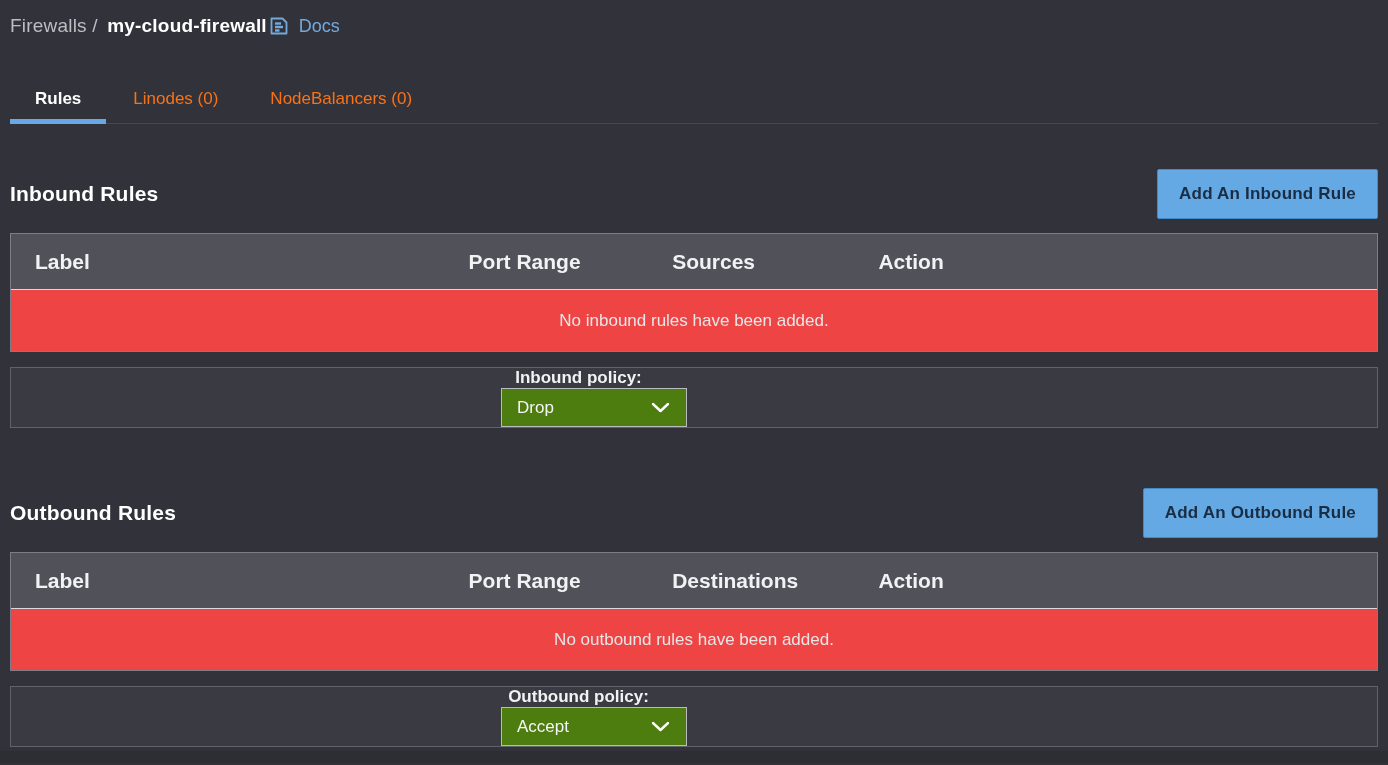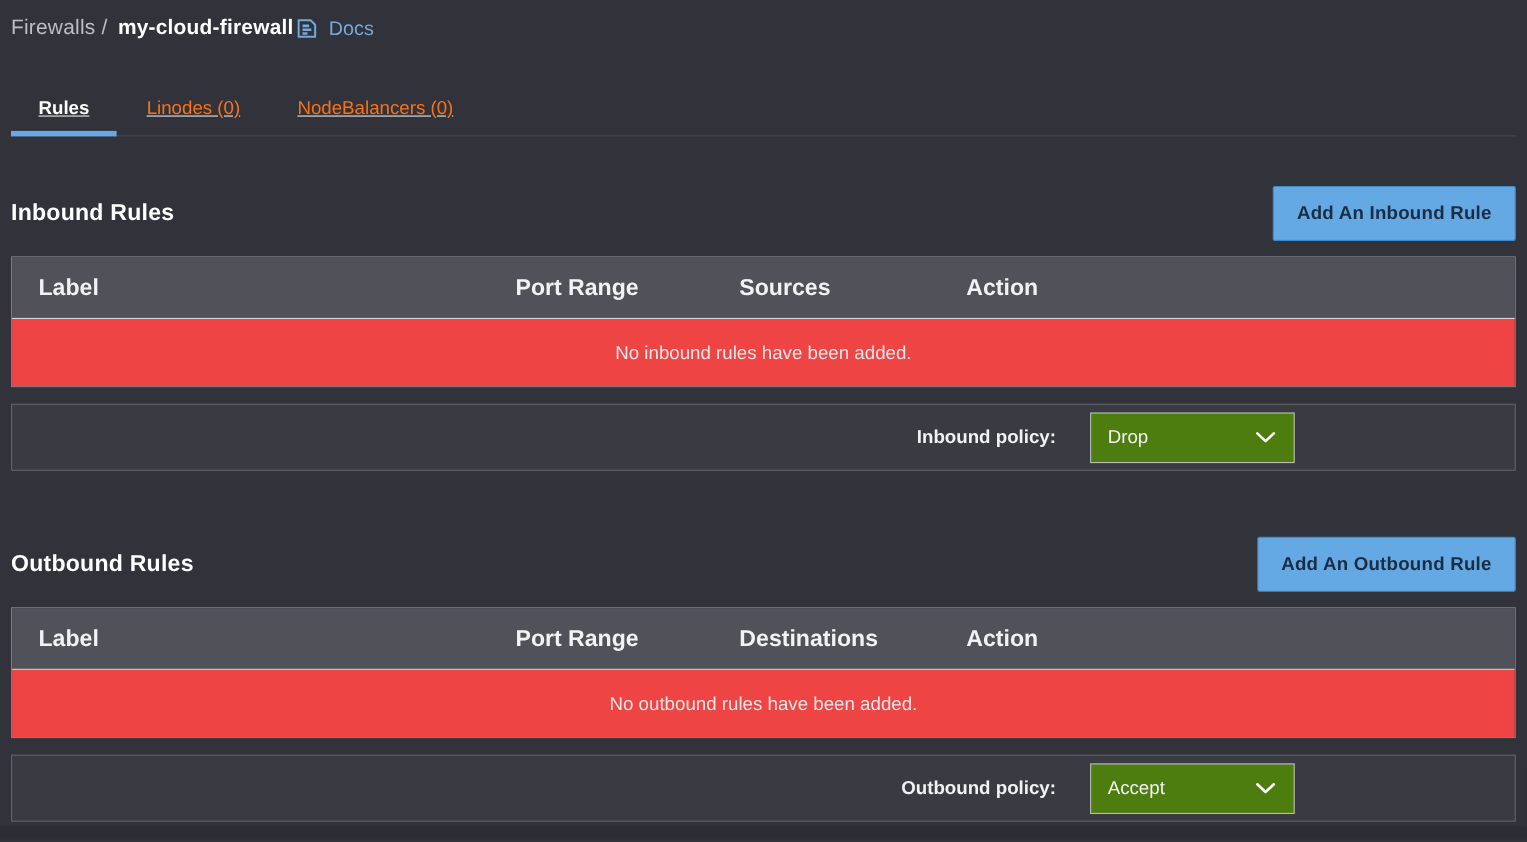--- a/index.html
+++ b/index.html
@@ -28,21 +28,20 @@
     font-size: 18px;
     cursor: pointer;
   }
   .docs-link svg { display: block; }
 
   
   .tabs {
     margin-top: 47px;
     display: flex;
     border-bottom: 1px solid #47474f;
-    text-decoration: underline;
   }
   .tab {
     font-size: 17px;
     padding: 2px 25px 14px 25px;
     color: #f97316;
     cursor: pointer;
     position: relative;
     margin-right: 2px;
   }
   .tab.active { color: #ffffff; font-weight: 700; }
@@ -111,20 +110,21 @@
   
   .policy-box {
     margin-top: 15px;
     height: 61px;
     background: #3a3a42;
     border: 1px solid #62626b;
     display: flex;
     align-items: center;
     justify-content: flex-end;
     padding-right: 200px;
+    flex-direction: column;
   }
   .policy-label { font-size: 17px; font-weight: 700; color: #f2f2f4; margin-right: 31px; }
   .policy-select {
     width: 186px;
     height: 46px;
     background: #4d7c0f;
     border: 1px solid #b9b9bf;
     display: flex;
     align-items: center;
     justify-content: space-between;

